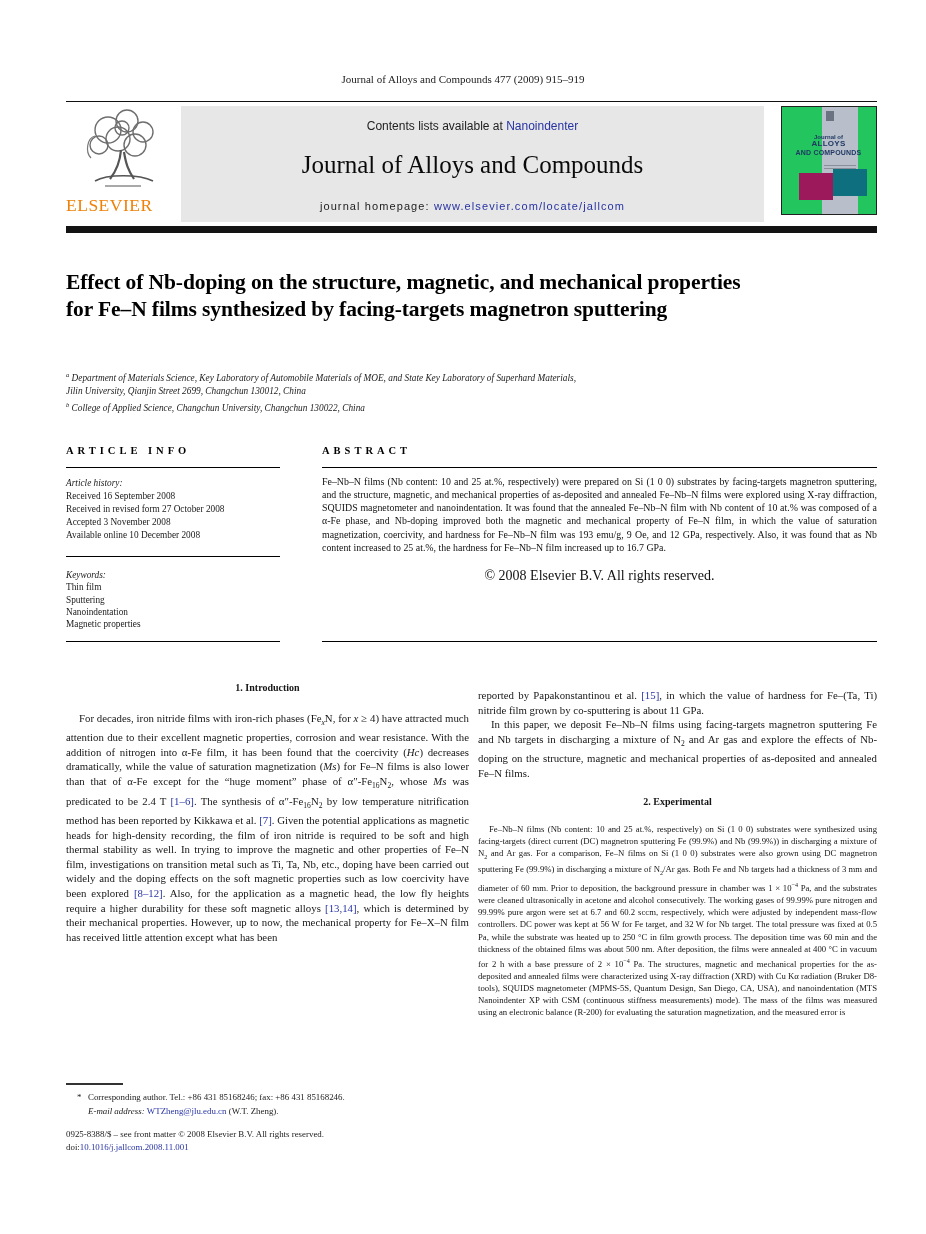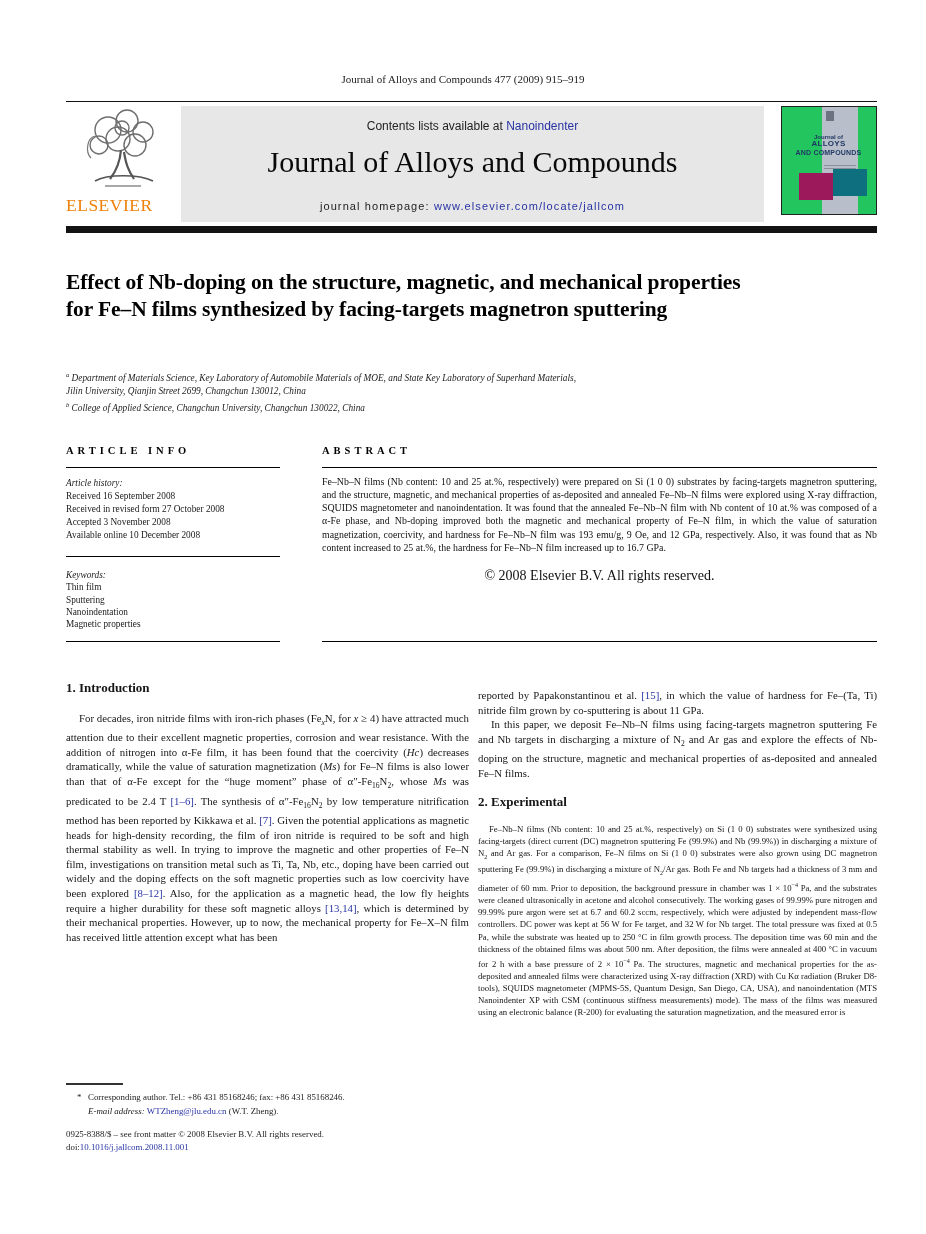--- a/index.html
+++ b/index.html
@@ -14,21 +14,21 @@
   .running-head{position:absolute;top:73px;left:0;right:0;text-align:center;
     font-size:11px;color:#222;}
   .top-rule{position:absolute;left:66px;top:101px;width:811px;height:1px;background:#111;}
 
   .banner{position:absolute;left:66px;top:106px;width:811px;height:116px;display:flex;}
   .logo-block{width:113px;position:relative;}
   .tree-svg{display:block;margin:2px auto 0;}
   .elsevier-text{font-size:17.5px;color:#ef8109;letter-spacing:0.5px;margin-top:0;line-height:18px;}
   .banner-center{flex:1;margin-left:2px;margin-right:17px;background:#e7e7e7;position:relative;text-align:center;}
   .contents-line{padding-top:13px;font-family:"Liberation Sans",sans-serif;font-size:12px;color:#222;}
-  .banner-journal-title{margin-top:12px;font-size:30px;color:#0a0a0a;}
+  .banner-journal-title{margin-top:18px;font-size:25px;color:#0a0a0a;}
   .homepage-line{position:absolute;bottom:10px;left:0;right:0;
     font-family:"Liberation Sans",sans-serif;font-size:11px;letter-spacing:1.1px;color:#222;}
   .cover-block{width:94px;height:107px;border:1px solid #222;background:#22c55e;position:relative;flex:none;}
   .cover-band{position:absolute;left:40px;top:0;width:36px;height:100%;background:#b9bfca;}
   .cover-mark{position:absolute;left:44px;top:4px;width:8px;height:10px;background:#6b7280;}
   .cover-titles{position:absolute;left:2px;top:27px;width:89px;text-align:center;color:#1f3864;
     font-family:"Liberation Sans",sans-serif;line-height:1.05;}
   .cover-t1{font-size:6px;font-weight:bold;}
   .cover-t2{font-size:8px;font-weight:bold;letter-spacing:0.3px;}
   .cover-t3{font-size:7px;font-weight:bold;letter-spacing:0.2px;}
@@ -57,21 +57,21 @@
   .history-line{font-size:9.3px;line-height:12.9px;}
   .keywords-label{margin-top:27px;}
   .keyword-line{font-size:9.3px;line-height:12.3px;}
   .abstract-text{margin-top:19px;font-size:9.9px;line-height:13.15px;text-align:justify;color:#111;}
   .rights-line{margin-top:14px;font-size:14px;text-align:center;color:#111;}
 
   .col-left{position:absolute;left:66px;top:681px;width:403px;font-size:10.8px;
     line-height:14.55px;text-align:justify;color:#161616;}
   .col-right{position:absolute;left:478px;top:688px;width:399px;font-size:10.8px;
     line-height:14.55px;text-align:justify;color:#161616;}
-  .sec-heading{font-weight:bold;font-size:13px;text-align:left;}
+  .sec-heading{font-weight:bold;font-size:10px;text-align:center;}
   .para{margin:0;}
   .para.indent{text-indent:13px;}
   .para.first{margin-top:15px;}
   .exp-heading{margin-top:15px;}
   .exp-text{margin-top:13px;font-size:8.7px;line-height:12.15px;text-indent:11px;}
 
   .fn-rule{position:absolute;left:66px;top:1083px;width:57px;height:1.6px;background:#333;}
   .footnote{position:absolute;left:66px;top:1091px;width:410px;font-size:8.9px;
     line-height:13.5px;color:#222;padding-left:22px;box-sizing:border-box;}
   .fn-star{position:absolute;left:11px;top:0;}

